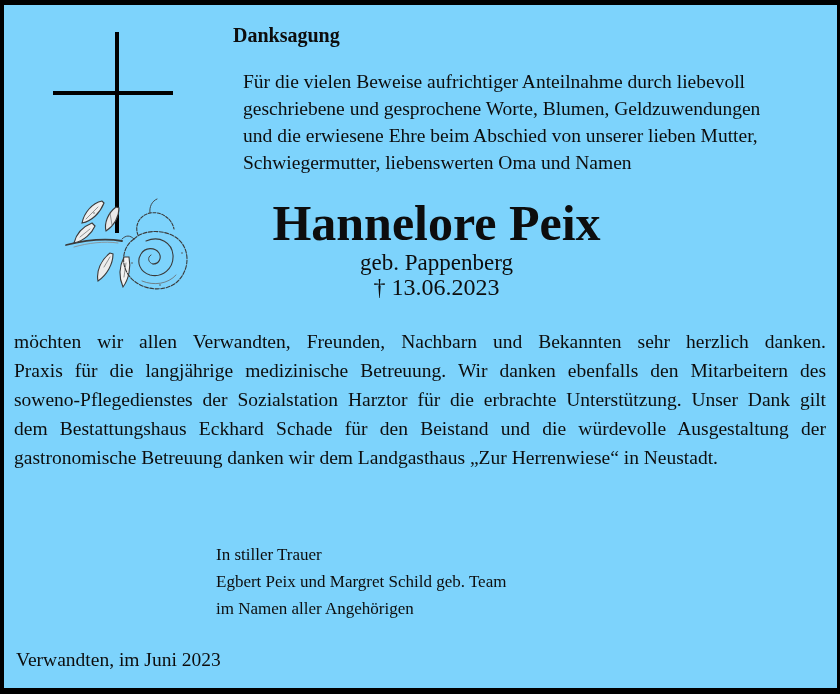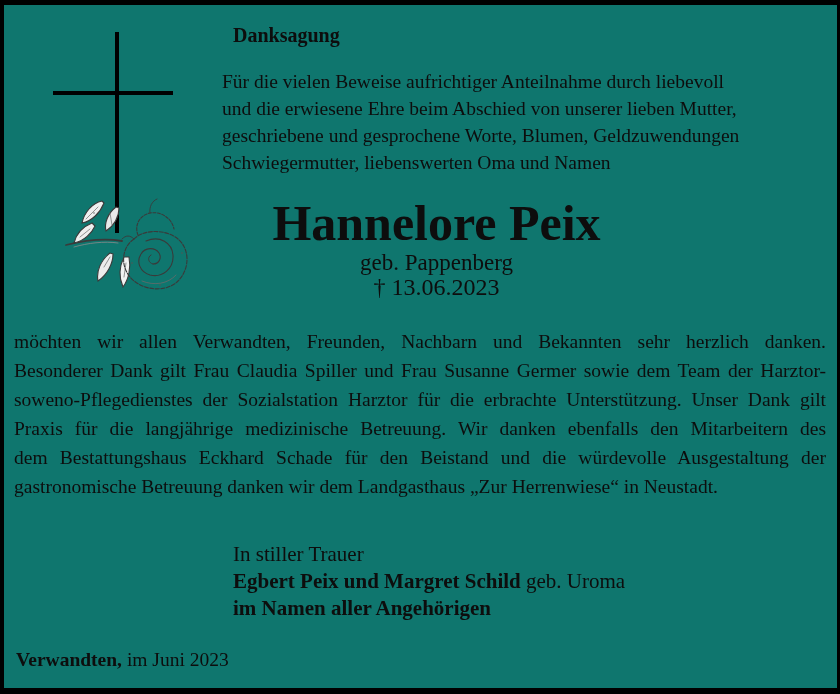--- a/index.html
+++ b/index.html
@@ -1,51 +1,51 @@
 <!DOCTYPE html>
 <html lang="de"><head>
 <meta charset="utf-8">
 <style>
   html, body { margin: 0; padding: 0; background: #ffffff; }
   .page {
     position: relative;
     width: 840px; height: 694px;
     box-sizing: border-box;
-    background: #0f766e;
+    background: #7dd3fc;
     border-style: solid; border-color: #000000;
     border-width: 5px 3px 6px 4px;
     font-family: "Liberation Serif", "DejaVu Serif", serif;
     color: #0d0d0d;
     overflow: hidden;
   }
   .abs { position: absolute; }
 
   
   .cross-v { left: 111px; top: 27px;  width: 4px;  height: 201px; background: #000; }
   .cross-h { left: 49px;  top: 86px;  width: 120px; height: 4px;  background: #000; }
   .rose    { left: 60px;  top: 188px; width: 140px; height: 106px; }
 
   
   .title { left: 229px; top: 17px; font-size: 20px; font-weight: bold; line-height: 26px; }
-  .intro { left: 218px; top: 63px; font-size: 19.5px; line-height: 27px; white-space: nowrap; }
+  .intro { left: 239px; top: 63px; font-size: 19.5px; line-height: 27px; white-space: nowrap; }
 
   
   .name-block   { left: 16px; top: 192px; width: 100%; text-align: center; }
   .deceased-name{ font-size: 50px; font-weight: bold; line-height: 52px; }
   .maiden-name  { font-size: 23px; line-height: 25px; margin-top: 1px; }
   .death-date   { font-size: 24px; line-height: 25px; }
 
   
   .body-text { left: 10px; top: 322px; width: 812px; font-size: 19.5px; line-height: 29px; }
   .body-line { text-align: justify; text-align-last: justify; font-family: Liberation Serif, serif; }
   .body-line.final { text-align: right; text-align-last: left; }
 
   
-  .closing { left: 229px; top: 536px; font-size: 21px; line-height: 27px; }
-  .bold    { font-weight: bold; }
+  .closing { left: 212px; top: 536px; font-size: 17px; line-height: 27px; }
+  .bold    { font-weight: normal; }
   .footer  { left: 12px; top: 641px; font-size: 19.5px; line-height: 27px; }
 </style>
 </head>
 <body>
 
 <div class="page">
 
   <div>
     <div class="abs cross-v"></div>
     <div class="abs cross-h"></div>
@@ -79,45 +79,44 @@
       <circle cx="118" cy="60" r="0.8" fill="#555" stroke="none"></circle>
       <circle cx="96" cy="92" r="0.8" fill="#555" stroke="none"></circle>
       <circle cx="30" cy="20" r="0.7" fill="#555" stroke="none"></circle>
     </g>
   </svg>
 
   <div class="abs title">Danksagung</div>
 
   <div class="abs intro">
     <div>Für die vielen Beweise aufrichtiger Anteilnahme durch liebevoll</div>
+    <div>geschriebene und gesprochene Worte, Blumen, Geldzuwendungen</div>
     <div>und die erwiesene Ehre beim Abschied von unserer lieben Mutter,</div>
-    <div>geschriebene und gesprochene Worte, Blumen, Geldzuwendungen</div>
     <div>Schwiegermutter, liebenswerten Oma und Namen</div>
   </div>
 
   <div class="abs name-block">
     <div class="deceased-name">Hannelore Peix</div>
     <div class="maiden-name">geb. Pappenberg</div>
     <div class="death-date">† 13.06.2023</div>
   </div>
 
   <div class="abs body-text">
     <div class="body-line">möchten wir allen Verwandten, Freunden, Nachbarn und Bekannten sehr herzlich danken.</div>
-    <div class="body-line">Besonderer Dank gilt Frau Claudia Spiller und Frau Susanne Germer sowie dem Team der Harztor-</div>
+    <div class="body-line">Praxis für die langjährige medizinische Betreuung. Wir danken ebenfalls den Mitarbeitern des</div>
     <div class="body-line">soweno-Pflegedienstes der Sozialstation Harztor für die erbrachte Unterstützung. Unser Dank gilt</div>
-    <div class="body-line">Praxis für die langjährige medizinische Betreuung. Wir danken ebenfalls den Mitarbeitern des</div>
     <div class="body-line">dem Bestattungshaus Eckhard Schade für den Beistand und die würdevolle Ausgestaltung der</div>
     <div class="body-line final">gastronomische Betreuung danken wir dem Landgasthaus „Zur Herrenwiese“ in Neustadt.</div>
   </div>
 
   <div class="abs closing">
     <div>In stiller Trauer</div>
     <div>
       <span class="bold">Egbert Peix und Margret Schild</span>
-      <span>geb. Uroma</span>
+      <span>geb. Team</span>
     </div>
     <div class="bold">im Namen aller Angehörigen</div>
   </div>
 
   <div class="abs footer">
     <span class="bold">Verwandten,</span>
     <span>im Juni 2023</span>
   </div>
 
 </div>

